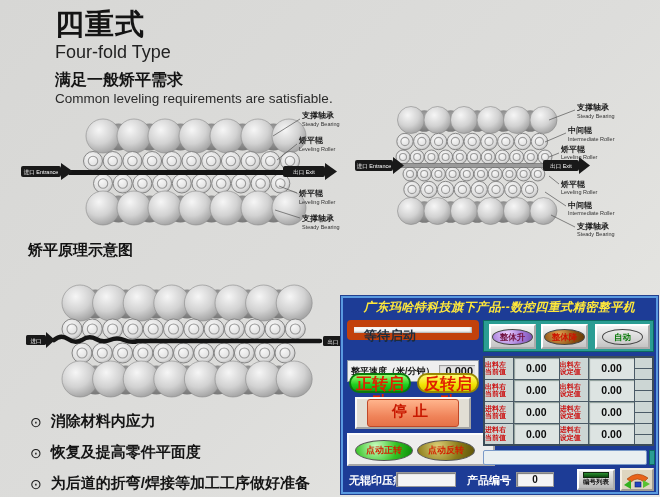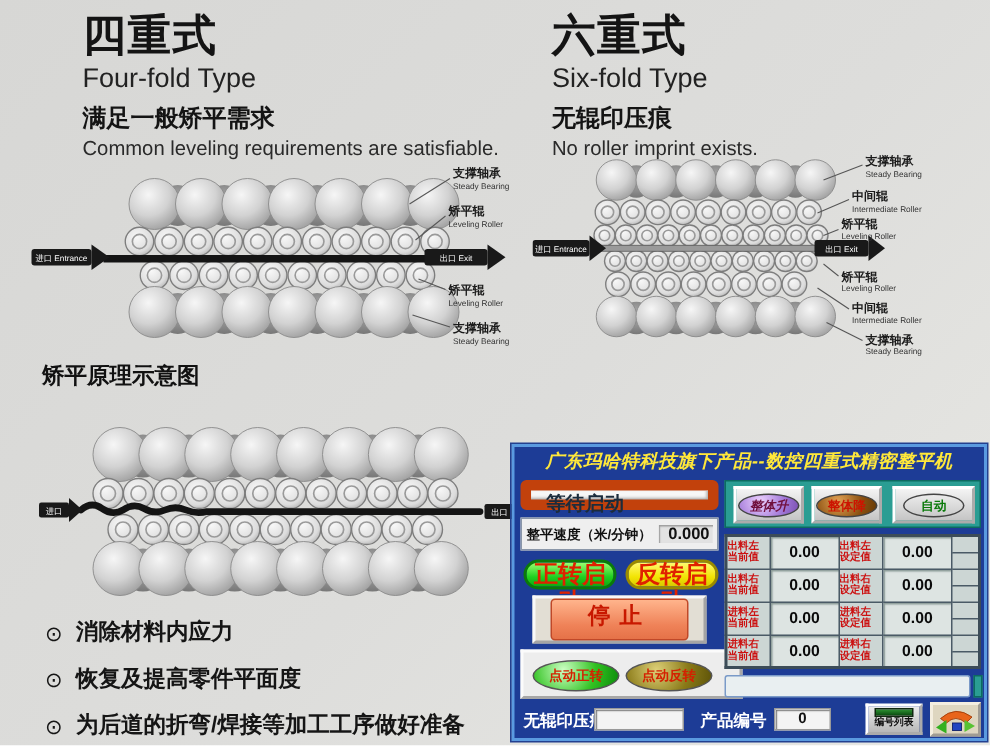--- a/index.html
+++ b/index.html
@@ -35,21 +35,21 @@
   .b-ico{font-size:14px;margin-right:9px;font-weight:normal;}
   
   .hmi{position:absolute;left:341px;top:296px;width:317px;height:198px;box-sizing:border-box;
        background:var(--hmi-blue,#1d3c96);border:2px solid #5a9ae0;outline:1px solid #23408f;}
   .hmi *{box-sizing:border-box;}
   .hmi-title{position:absolute;left:0;top:1px;width:100%;text-align:center;
              color:var(--accent-yellow,#ffe83a);font-size:12px;font-weight:bold;letter-spacing:0.5px;font-style:italic;}
   .status-box{position:absolute;left:4px;top:22px;width:132px;height:20px;background:#f7f7f7;
               border:7px solid #c2410c;border-radius:4px;box-shadow:inset -1px -1px 2px #aaa;
               font-size:13px;font-weight:bold;color:#1c2c3c;line-height:18px;padding-left:10px;}
-  .speed-box{position:absolute;left:4px;top:47px;width:132px;height:22px;background:#efefef;
+  .speed-box{position:absolute;left:4px;top:62px;width:132px;height:22px;background:#efefef;
              border:1px solid #8a96a8;display:flex;align-items:center;padding:0 3px;}
   .speed-label{font-size:9px;font-weight:bold;color:#111;white-space:nowrap;}
   .speed-val{margin-left:auto;width:36px;text-align:right;font-size:11px;font-weight:bold;color:#111;
              background:#e2e2e2;box-shadow:inset 1px 1px 1px #999;padding-right:2px;}
   .btn-fwd,.btn-rev{position:absolute;top:75px;width:62px;height:20px;border-radius:10px;
              font-size:16px;font-weight:bold;color:#e02000;text-align:center;line-height:18px;cursor:pointer;}
   .btn-fwd{left:6px;background:linear-gradient(#9cff72,#20d020 60%,#0fa80f);border:2px solid #0a7a0a;}
   .btn-rev{left:74px;background:linear-gradient(#fffa72,#f2e403 60%,#d8c800);border:2px solid #9a8a00;}
   .stop-wrap{position:absolute;left:12px;top:99px;width:116px;height:32px;background:#e2ded4;
              border:2px outset #f8f8f8;display:flex;align-items:center;justify-content:center;}
@@ -59,21 +59,21 @@
   .jog-wrap{position:absolute;left:4px;top:135px;width:148px;height:33px;background:#ededed;
             border:2px outset #fbfbfb;}
   .btn-jog{position:absolute;top:5px;width:58px;height:21px;border-radius:50%;
            border:1px solid #555;font-size:9px;font-weight:bold;color:#d42000;text-align:center;line-height:19px;cursor:pointer;}
   .jog-f{left:6px;background:radial-gradient(circle at 35% 30%,#cdffc4,#32c222 55%,#0a8a0a);}
   .jog-r{left:68px;background:radial-gradient(circle at 35% 30%,#ddd078,#8a7a18 55%,#5c5208);}
   .teal-panel{position:absolute;left:140px;top:22px;width:171px;height:32px;
               background:var(--hmi-teal,#2a9d93);border:1px solid #0c6a60;}
   .oval-box{position:absolute;top:3px;height:25px;background:linear-gradient(#f4f4f4,#c4c4c4);
             border:2px outset #fff;display:flex;align-items:center;justify-content:center;}
-  .ob-rise{left:5px;width:47px;font-style:italic;} .ob-fall{left:57px;width:47px;} .ob-auto{left:111px;width:55px;}
+  .ob-rise{left:5px;width:47px;} .ob-fall{left:57px;width:47px;} .ob-auto{left:111px;width:55px;}
   .oval-btn{width:41px;height:16px;border-radius:50%;border:1px solid #444;font-size:8.5px;
             font-weight:bold;text-align:center;line-height:14px;cursor:pointer;}
   .ov-rise{background:radial-gradient(circle at 35% 30%,#ecd2ff,#a177d8 60%,#7a4fb0);color:#70103e;}
   .ov-fall{background:radial-gradient(circle at 35% 30%,#e2a254,#8a5010 60%,#653a06);color:#cc1400;}
   .ov-auto{background:radial-gradient(circle at 35% 30%,#f6ff9a,#c6d832 60%,#a4b618;);color:#0a7a0a;}
   .hmi-table{position:absolute;left:140px;top:58px;border-collapse:collapse;table-layout:fixed;
              width:171px;background:#ccd6d4;border:2px solid #3c4c58;}
   .hmi-table td{border:1px solid #4a5a66;padding:0;overflow:hidden;height:11px;}
   .t-label{width:27px;color:#cc1111;font-size:7px;font-weight:bold;line-height:7.5px;padding-left:1px;background:#ccd6d4;}
   .t-val{width:42px;background:#dde4e2;font-size:10.5px;font-weight:bold;color:#0a0a0a;text-align:center;
@@ -100,26 +100,20 @@
 <body>
 
 <div class="stage">
 
   <div class="hdr hdr-left">
     <div class="h-cn">四重式</div>
     <div class="h-en">Four-fold Type</div>
     <div class="h-sub-cn">满足一般矫平需求</div>
     <div class="h-sub-en">Common leveling requirements are satisfiable.</div>
   </div>
-  <div class="hdr hdr-right">
-    <div class="h-cn">六重式</div>
-    <div class="h-en">Six-fold Type</div>
-    <div class="h-sub-cn">无辊印压痕</div>
-    <div class="h-sub-en">No roller imprint exists.</div>
-  </div>
 
   <svg class="dg dg1" viewBox="0 0 335 125">
     <defs>
       <radialGradient id="g1-big" cx="38%" cy="32%" r="75%">
         <stop offset="0" stop-color="#f6f6f6"></stop>
           <stop offset="0.55" stop-color="#d2d2d2"></stop>
           <stop offset="1" stop-color="#9c9c9c"></stop>
       </radialGradient>
       <radialGradient id="g1-dark" cx="50%" cy="40%" r="70%">
         <stop offset="0" stop-color="#b2b2b2"></stop>

